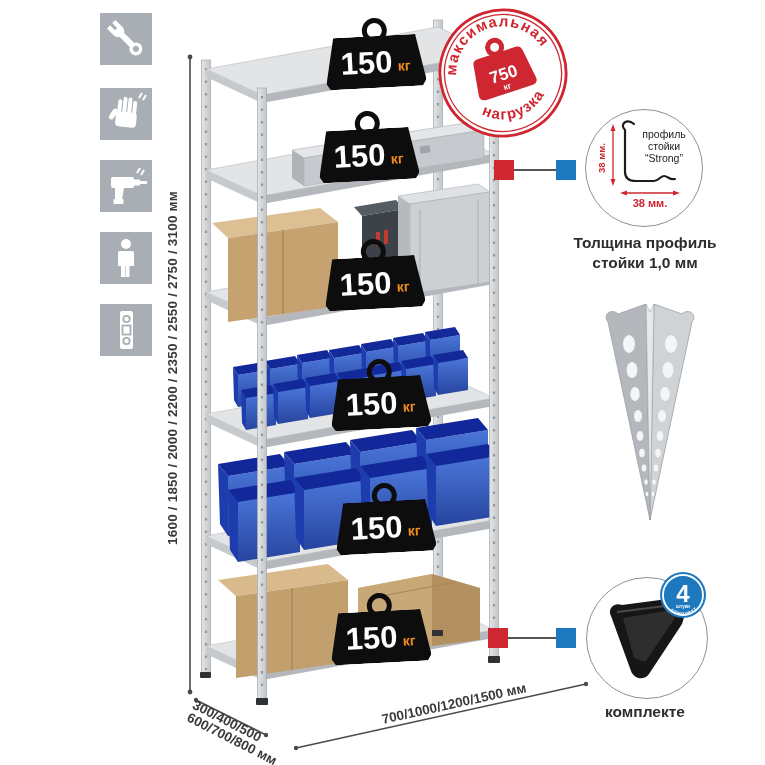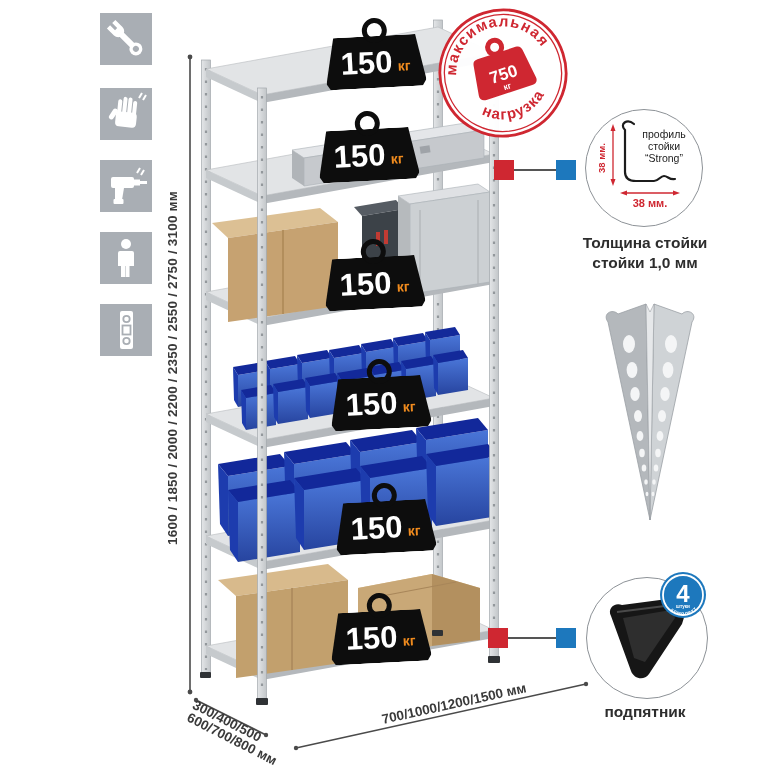--- a/index.html
+++ b/index.html
@@ -353,21 +353,21 @@
     <text x="19" y="48" transform="rotate(-90 19 48)" text-anchor="middle" font-size="9.5" font-weight="bold" fill="#cf2731">38 мм.</text>
     <text x="64" y="97" text-anchor="middle" font-size="11" font-weight="bold" fill="#cf2731">38 мм.</text>
     <g font-size="10.5" fill="#222" text-anchor="middle">
       <text x="78" y="28">профиль</text>
       <text x="78" y="40">стойки</text>
       <text x="78" y="52">“Strong”</text>
     </g>
   </svg>
 </div>
 <div class="circle-caption" style="left:550px;top:233px">
-  <div>Толщина стойки</div>
+  <div>Толщина профиль</div>
   <div>стойки 1,0 мм</div>
 </div>
 
 <svg class="abs" style="left:588px;top:296px;z-index:4" width="124" height="240" viewBox="0 0 124 240">
   <path d="M20 26 C 14 18 24 12 30 18 L 58 8 L 62 224 Z" fill="#b4b8bc" stroke="#9aa0a5" stroke-width="0.8"></path>
   <path d="M66 8 L 94 18 C 100 12 110 18 104 26 L 62 224 Z" fill="#cfd3d6" stroke="#9aa0a5" stroke-width="0.8"></path>
   <path d="M58 8 L 62 16 L 66 8 L 62 224 Z" fill="#e6e8ea" stroke="#9aa0a5" stroke-width="0.6"></path>
   <g fill="#f4f5f6">
     <ellipse cx="41" cy="48" rx="6" ry="9"></ellipse>
       <ellipse cx="44" cy="74" rx="5.4" ry="8"></ellipse>
@@ -405,14 +405,14 @@
     <circle cx="24" cy="24" r="23" fill="#1d78bd"></circle>
     <circle cx="24" cy="24" r="20" fill="none" stroke="#fff" stroke-width="1.8"></circle>
     <text x="24" y="31" text-anchor="middle" font-size="24" font-weight="bold" fill="#fff">4</text>
     <text x="24" y="37" text-anchor="middle" font-size="4.6" font-weight="bold" fill="#fff">штуки</text>
     <text font-size="5.4" font-weight="bold" fill="#fff" letter-spacing="0.6">
       <textPath href="#bArc" startOffset="50%" text-anchor="middle">в комплекте</textPath>
     </text>
   </svg>
 </div>
 <div class="circle-caption" style="left:550px;top:702px">
-  <div>подпятник</div>
+  <div>комплекте</div>
 </div>
 
 </body></html>

